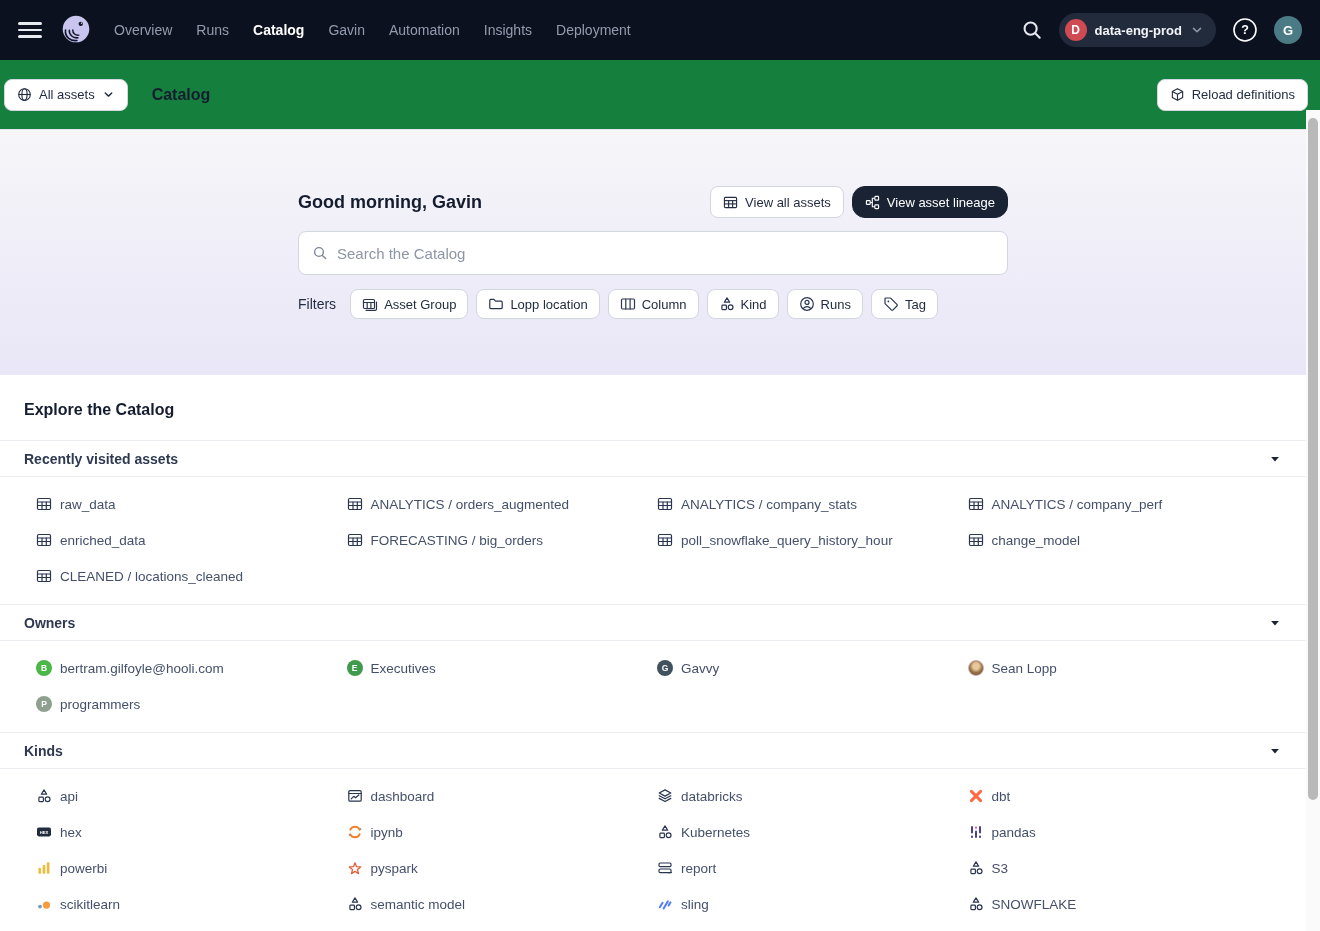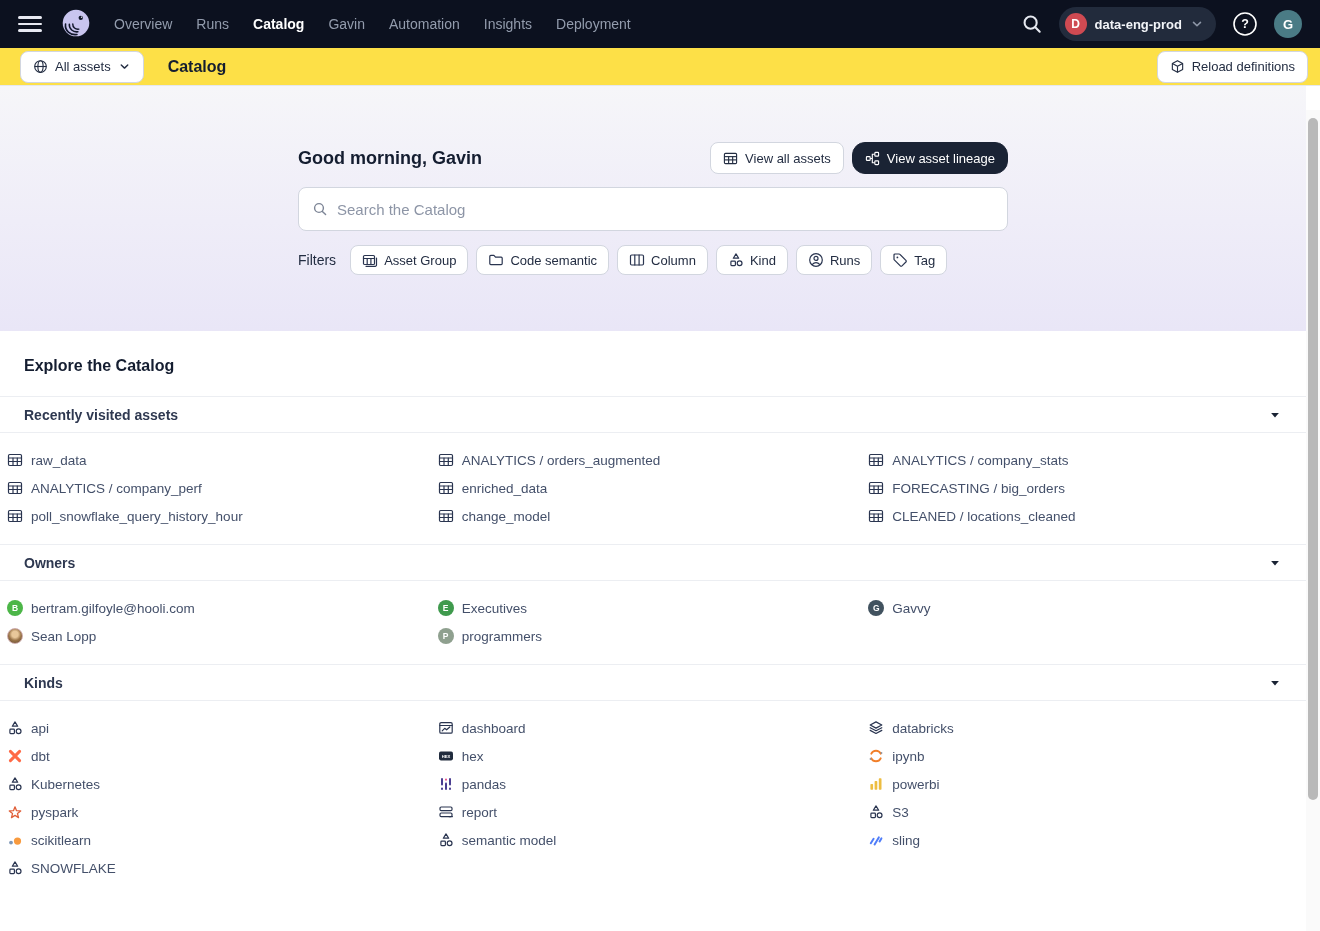--- a/index.html
+++ b/index.html
@@ -1,37 +1,37 @@
 <!DOCTYPE html>
 <html><head>
 <meta charset="utf-8">
 <title>Catalog</title>
 <style>
   * { margin:0; padding:0; box-sizing:border-box; }
   html,body { width:1320px; height:931px; overflow:hidden; }
   body { font-family:"Liberation Sans","DejaVu Sans",sans-serif; background:#fff; color:#232d42; position:relative; }
 
   
-  .topnav { height:48px; background:#0c111f; display:flex; align-items:center; padding:0 18px; }
+  .topnav { height:60px; background:#0c111f; display:flex; align-items:center; padding:0 18px; }
   .hamburger { width:24px; height:24px; display:flex; flex-direction:column; justify-content:center; gap:4px; cursor:pointer; margin-right:14px; }
   .hamburger i { display:block; height:2.4px; background:#e8eaf2; border-radius:2px; }
   .logo { width:40px; height:40px; margin-right:18px; display:flex; align-items:center; justify-content:center; }
   .nav-items { display:flex; align-items:center; gap:24px; }
   .nav-item { font-size:14px; color:#939cad; font-weight:500; cursor:pointer; }
   .nav-item.active { color:#ffffff; font-weight:700; }
   .topnav-right { margin-left:auto; display:flex; align-items:center; gap:16px; }
   .nav-search { width:22px; height:22px; cursor:pointer; display:flex; }
   .ws-pill { display:flex; align-items:center; gap:8px; background:#222b3c; border-radius:18px; height:34px; padding:0 12px 0 6px; cursor:pointer; }
   .ws-badge { width:22px; height:22px; border-radius:50%; color:#fff; font-size:12px; font-weight:700; display:flex; align-items:center; justify-content:center; }
   .ws-name { color:#f2f4f8; font-size:13px; font-weight:600; }
   .help-icon { width:26px; height:26px; cursor:pointer; display:flex; }
   .user-avatar { width:28px; height:28px; border-radius:50%; color:#fff; font-size:13px; font-weight:600; display:flex; align-items:center; justify-content:center; cursor:pointer; }
 
   
-  .subheader { height:38px; background:#fde047; border-bottom:1px solid #e6e8ed; display:flex; align-items:center; padding:0 12px 0 20px; }
+  .subheader { height:70px; background:#15803d; border-bottom:1px solid #e6e8ed; display:flex; align-items:center; padding:0 12px 0 4px; }
   .btn { display:inline-flex; align-items:center; gap:7px; background:#fff; border:1px solid #d2d6df; border-radius:8px; height:32px; padding:0 12px; font-size:13px; font-weight:500; color:#232d42; cursor:pointer; font-family:inherit; }
   .page-title { font-size:16px; font-weight:700; color:#141d30; margin-left:24px; }
   .subheader .spacer { flex:1; }
 
   
   .hero { height:245px; background:linear-gradient(180deg,#f6f6f9 0%,#efedf8 55%,#e9e6f7 100%); }
   .hero-inner { width:710px; margin:0 auto; padding-top:56px; }
   .hero-row { display:flex; align-items:center; }
   .greeting { font-size:18px; font-weight:700; color:#141d30; }
   .hero-actions { margin-left:auto; display:flex; gap:8px; }
@@ -43,21 +43,21 @@
   .filters-label { font-size:14px; color:#232d42; margin-right:6px; }
   .pill { display:inline-flex; align-items:center; gap:6px; background:#fff; border:1px solid #d2d6df; border-radius:8px; height:30px; padding:0 11px; font-size:13px; color:#232d42; cursor:pointer; }
 
   
   .main { background:#fff; }
   .explore-title { font-size:16px; font-weight:700; color:#141d30; padding:26px 24px 21px; }
   .section-header { height:37px; border-top:1px solid #eceef2; border-bottom:1px solid #eceef2; display:flex; align-items:center; justify-content:space-between; padding:0 24px; cursor:pointer; }
   .section-header:nth-of-type(1){ border-bottom:1px solid #eceef2; }
   .section-title { font-size:14px; font-weight:700; color:#2e3850; }
   .caret { width:14px; height:14px; display:flex; color:#1a2334; }
-  .section-list { display:grid; grid-template-columns:repeat(3,1fr); padding:13px 7px 14px; }
+  .section-list { display:grid; grid-template-columns:repeat(4,1fr); padding:13px 36px 14px;gap:8px; }
   .cell { height:28px; display:flex; align-items:center; gap:8px; font-size:13.5px; color:#44506a; cursor:pointer; white-space:nowrap; overflow:hidden; }
   .cell .ic { width:16px; height:16px; flex:none; display:flex; }
   .avatar { width:16px; height:16px; border-radius:50%; flex:none; color:#fff; font-size:8.5px; font-weight:700; display:flex; align-items:center; justify-content:center; }
   .avatar.photo { background:radial-gradient(circle at 50% 38%, #e8c79a 0 28%, #9a7448 55%, #5d4630 100%); border:0.5px solid #caa; }
 
   
   .scroll-track { position:absolute; top:110px; right:0; width:14px; bottom:0; background:#fafafa; }
   .scroll-thumb { position:absolute; top:8px; left:2px; width:10px; height:682px; background:#b9b9b9; border-radius:6px; cursor:pointer; }
   .app { margin-right:14px; }
   .topnav, .subheader { margin-right:-14px; }
@@ -188,21 +188,21 @@
                 </svg>
               </span>
               <span>Asset Group</span>
             </span>
             <span class="pill">
               <span class="ic">
                 <svg viewBox="0 0 16 16" width="16" height="16" fill="none" stroke="#2a3550" stroke-width="1.2" stroke-linejoin="round" stroke-linecap="round">
                   <path d="M1.8 4.4a1 1 0 0 1 1-1h3.1l1.6 1.8h5.7a1 1 0 0 1 1 1v5.4a1 1 0 0 1-1 1H2.8a1 1 0 0 1-1-1Z"></path>
                 </svg>
               </span>
-              <span>Code semantic</span>
+              <span>Lopp location</span>
             </span>
             <span class="pill">
               <span class="ic">
                 <svg viewBox="0 0 16 16" width="16" height="16" fill="none" stroke="#2a3550" stroke-width="1.2" stroke-linejoin="round" stroke-linecap="round">
                   <rect x="1.5" y="3" width="13" height="10" rx="1.2"></rect>
                   <line x1="5.8" y1="3" x2="5.8" y2="13"></line>
                   <line x1="10.1" y1="3" x2="10.1" y2="13"></line>
                 </svg>
               </span>
               <span>Column</span>

